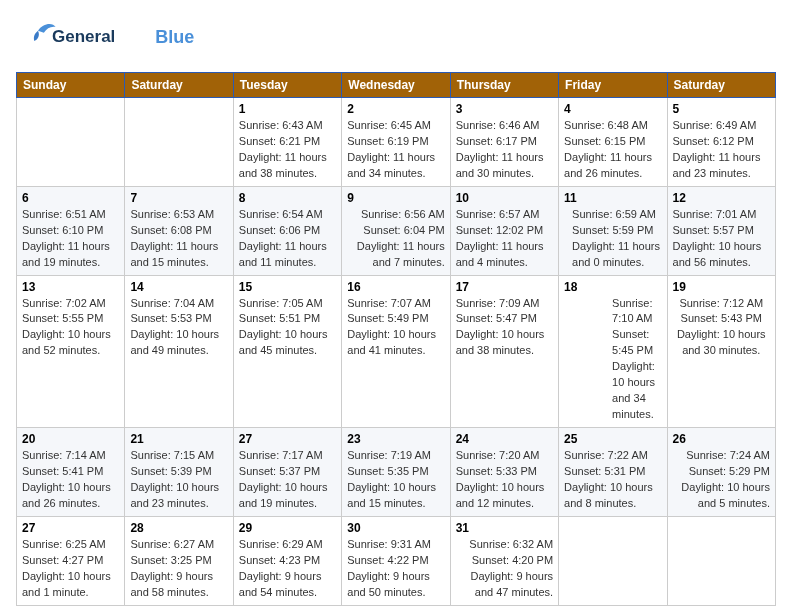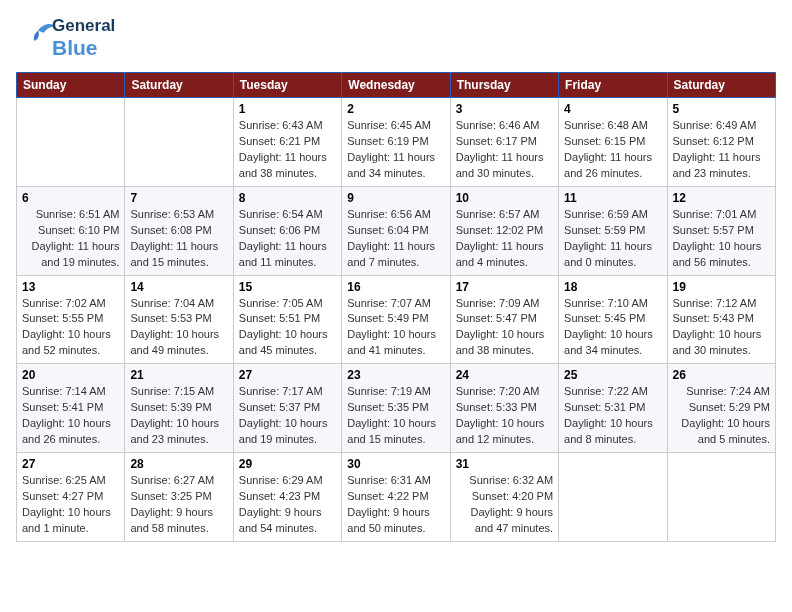--- a/index.html
+++ b/index.html
@@ -27,21 +27,21 @@
     .location-title {
       font-size: 16px;
       color: #555;
     }
     .calendar {
       width: 100%;
       border-collapse: collapse;
       font-size: 11px;
     }
     .calendar th {
-      background-color: #7f1d1d;
+      background-color: #a16207;
       color: #fff;
       text-align: left;
       padding: 5px 6px;
       font-size: 12px;
       font-weight: bold;
       border: 1px solid #2a5ab4;
     }
     .calendar td {
       border: 1px solid #ccc;
       vertical-align: top;
@@ -76,23 +76,23 @@
 </head>
 <body>
 
 <div class="header">
   <div class="logo-container">
   <div style="display:flex;align-items:center;gap:0;">
     <svg width="44" height="44" viewBox="0 0 60 60" style="overflow:visible;">
       <path d="M30 20 C36 10, 50 8, 54 15 C47 14, 42 17, 38 23 Z" fill="#4a90d9"></path>
       <path d="M30 20 C33 26, 30 32, 25 34 C23 28, 26 23, 30 20 Z" fill="#3a7bc8"></path>
     </svg>
-    <div style="display:flex;flex-direction:column;line-height:1.1;margin-left:-8px;">
+    <div style="display:flex;flex-direction:row;line-height:1.1;margin-left:-8px;">
       <span style="font-size:17px;font-weight:bold;color:#1a3a5c;">General</span>
-      <span style="font-size:21px;font-weight:bold;color:#4a90d9;">Blue</span>
+      <span style="font-size:18px;font-weight:bold;color:#4a90d9;margin-left:40px;">Blue</span>
     </div>
   </div>
 </div>
   <div class="title-block">
     <div class="month-title"></div>
     <div class="location-title"></div>
   </div>
 </div>
 
 <table class="calendar">
@@ -138,51 +138,51 @@
         <td>
           <span class="day-number">5</span>
           <div class="day-info" style="white-space: pre-line;">Sunrise: 6:49 AM
 Sunset: 6:12 PM
 Daylight: 11 hours and 23 minutes.</div>
         </td>
       </tr>
       <tr>
         <td>
           <span class="day-number">6</span>
-          <div class="day-info" style="white-space: pre-line; text-align: right;">Sunrise: 6:51 AM
+          <div class="day-info" style="white-space: pre-line;">Sunrise: 6:51 AM
 Sunset: 6:10 PM
 Daylight: 11 hours and 19 minutes.</div>
         </td>
         <td>
           <span class="day-number">7</span>
           <div class="day-info" style="white-space: pre-line;">Sunrise: 6:53 AM
 Sunset: 6:08 PM
 Daylight: 11 hours and 15 minutes.</div>
         </td>
         <td>
           <span class="day-number">8</span>
           <div class="day-info" style="white-space: pre-line;">Sunrise: 6:54 AM
 Sunset: 6:06 PM
 Daylight: 11 hours and 11 minutes.</div>
         </td>
         <td>
           <span class="day-number">9</span>
-          <div class="day-info" style="white-space: pre-line;">Sunrise: 6:56 AM
+          <div class="day-info" style="white-space: pre-line; text-align: right;">Sunrise: 6:56 AM
 Sunset: 6:04 PM
 Daylight: 11 hours and 7 minutes.</div>
         </td>
         <td>
           <span class="day-number">10</span>
           <div class="day-info" style="white-space: pre-line;">Sunrise: 6:57 AM
 Sunset: 12:02 PM
 Daylight: 11 hours and 4 minutes.</div>
         </td>
         <td>
           <span class="day-number">11</span>
-          <div class="day-info" style="white-space: pre-line;">Sunrise: 6:59 AM
+          <div class="day-info" style="white-space: pre-line; margin-left: 8px;">Sunrise: 6:59 AM
 Sunset: 5:59 PM
 Daylight: 11 hours and 0 minutes.</div>
         </td>
         <td>
           <span class="day-number">12</span>
           <div class="day-info" style="white-space: pre-line;">Sunrise: 7:01 AM
 Sunset: 5:57 PM
 Daylight: 10 hours and 56 minutes.</div>
         </td>
       </tr>
@@ -212,27 +212,27 @@
 Daylight: 10 hours and 41 minutes.</div>
         </td>
         <td>
           <span class="day-number">17</span>
           <div class="day-info" style="white-space: pre-line;">Sunrise: 7:09 AM
 Sunset: 5:47 PM
 Daylight: 10 hours and 38 minutes.</div>
         </td>
         <td>
           <span class="day-number">18</span>
-          <div class="day-info" style="white-space: pre-line;">Sunrise: 7:10 AM
+          <div class="day-info" style="white-space: pre-line; margin-left: 48px;">Sunrise: 7:10 AM
 Sunset: 5:45 PM
 Daylight: 10 hours and 34 minutes.</div>
         </td>
         <td>
           <span class="day-number">19</span>
-          <div class="day-info" style="white-space: pre-line;">Sunrise: 7:12 AM
+          <div class="day-info" style="white-space: pre-line; text-align: center;">Sunrise: 7:12 AM
 Sunset: 5:43 PM
 Daylight: 10 hours and 30 minutes.</div>
         </td>
       </tr>
       <tr>
         <td>
           <span class="day-number">20</span>
           <div class="day-info" style="white-space: pre-line;">Sunrise: 7:14 AM
 Sunset: 5:41 PM
 Daylight: 10 hours and 26 minutes.</div>
@@ -288,21 +288,21 @@
 Daylight: 9 hours and 58 minutes.</div>
         </td>
         <td>
           <span class="day-number">29</span>
           <div class="day-info" style="white-space: pre-line;">Sunrise: 6:29 AM
 Sunset: 4:23 PM
 Daylight: 9 hours and 54 minutes.</div>
         </td>
         <td>
           <span class="day-number">30</span>
-          <div class="day-info" style="white-space: pre-line;">Sunrise: 6:31 AM
+          <div class="day-info" style="white-space: pre-line;">Sunrise: 9:31 AM
 Sunset: 4:22 PM
 Daylight: 9 hours and 50 minutes.</div>
         </td>
         <td>
           <span class="day-number">31</span>
           <div class="day-info" style="white-space: pre-line; text-align: right;">Sunrise: 6:32 AM
 Sunset: 4:20 PM
 Daylight: 9 hours and 47 minutes.</div>
         </td>
         <td class="empty-cell"></td>

